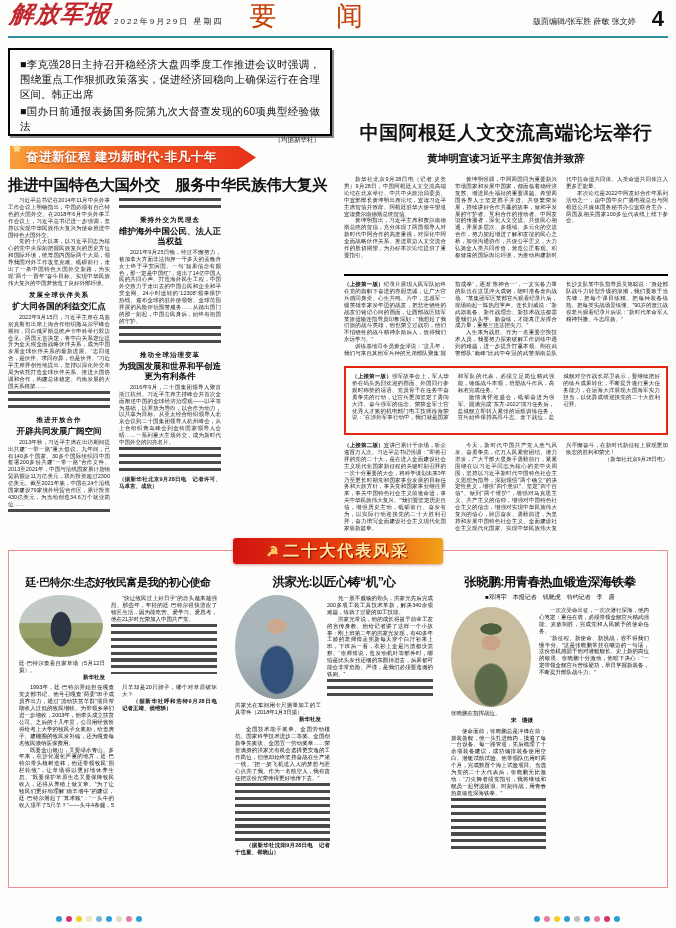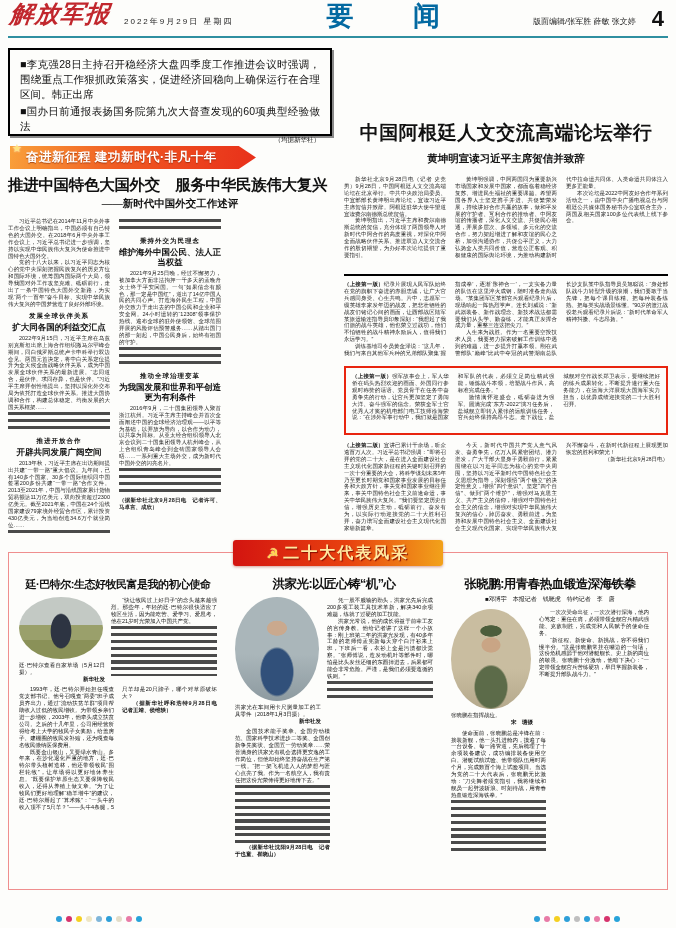--- a/index.html
+++ b/index.html
@@ -2,23 +2,23 @@
 <html><head>
 <meta charset="utf-8">
 <style>
   html,body{margin:0;padding:0;background:#e9e9e9;}
   .page{position:relative;width:676px;height:928px;background:#fdfdfb;margin:0 auto;
         font-family:"Liberation Sans",sans-serif;color:#111;overflow:hidden;}
   
   .masthead{display:flex;align-items:flex-end;padding:10px 10px 4px 10px;height:34px;box-sizing:border-box;}
   .logo{font-family:"Liberation Serif",serif;font-weight:bold;font-style:italic;
         font-size:24px;color:#c1272d;transform:skewX(-6deg);letter-spacing:1px;white-space:nowrap;}
-  .dateline{font-size:8px;letter-spacing:2px;margin-left:14px;color:#222;white-space:nowrap;padding-bottom:3px;}
-  .section-title{flex:1;text-align:center;font-size:27px;font-weight:bold;letter-spacing:26px;
-        text-indent:26px;color:#0369a1;line-height:27px;padding-bottom:0;}
+  .dateline{font-size:8px;letter-spacing:2px;margin-left:4px;color:#222;white-space:nowrap;padding-bottom:3px;}
+  .section-title{flex:1;font-size:27px;font-weight:normal;letter-spacing:26px;
+        text-indent:26px;color:#c2410c;line-height:27px;padding-bottom:0;}
   .editors{font-size:8px;color:#222;white-space:nowrap;padding-bottom:3px;}
   .pageno{font-size:22px;font-weight:bold;margin:0 2px 0 16px;line-height:22px;}
   .head-rule{height:2px;background:#2f8fa0;margin:2px 8px 0 8px;}
   
   .top{display:flex;gap:12px;padding:10px 8px 0 8px;}
   .half{width:324px;box-sizing:border-box;}
   
   .brief{border:2px solid #000;box-shadow:2px 2px 0 #8a8a8a;padding:7px 10px 5px 10px;height:88px;box-sizing:border-box;}
   .brief p{margin:0 0 2px 0;font-size:10.5px;font-weight:normal;line-height:15px;text-align:justify;}
   .brief .credit{font-size:6.5px;font-weight:normal;text-align:right;margin-top:2px;}
@@ -117,21 +117,20 @@
         <p>■国办日前通报表扬国务院第九次大督查发现的60项典型经验做法</p>
         <div class="credit">（均据新华社）</div>
       </div>
 
       <div class="banner-wrap">
         <div class="banner">奋进新征程 建功新时代·非凡十年</div>
         <div class="banner-star">★</div>
       </div>
 
       <div class="feat-headline">推进中国特色大国外交　服务中华民族伟大复兴</div>
-      <div class="feat-sub">——新时代中国外交工作述评</div>
 
       <div class="cols3 bt feat-body">
         <p>习近平总书记在2014年11月中央外事工作会议上明确指出，中国必须有自己特色的大国外交。在2018年6月中央外事工作会议上，习近平总书记进一步强调，坚持以实现中华民族伟大复兴为使命推进中国特色大国外交。</p>
         <p>党的十八大以来，以习近平同志为核心的党中央深刻把握民族复兴的历史方位和国际环境，统筹国内国际两个大局，领导我国对外工作攻坚克难、砥砺前行，走出了一条中国特色大国外交新路，为实现“两个一百年”奋斗目标、实现中华民族伟大复兴的中国梦营造了良好外部环境。</p>
 
         <div class="kicker">发展全球伙伴关系</div>
         <div class="sec-title">扩大同各国的利益交汇点</div>
         <p>2022年9月15日，习近平主席在乌兹别克斯坦出席上海合作组织撒马尔罕峰会期间，同白俄罗斯总统卢卡申科举行双边会见。两国元首决定，将中白关系定位提升为全天候全面战略伙伴关系，成为中国发展全球伙伴关系的最新进展。“志同道合，是伙伴。求同存异，也是伙伴。”习近平主席开创性地提出，坚持以深化外交布局为依托打造全球伙伴关系。推进大国协调和合作，构建总体稳定、均衡发展的大国关系框架……</p>
         <div class="fill" style="height:21px"></div>
 

